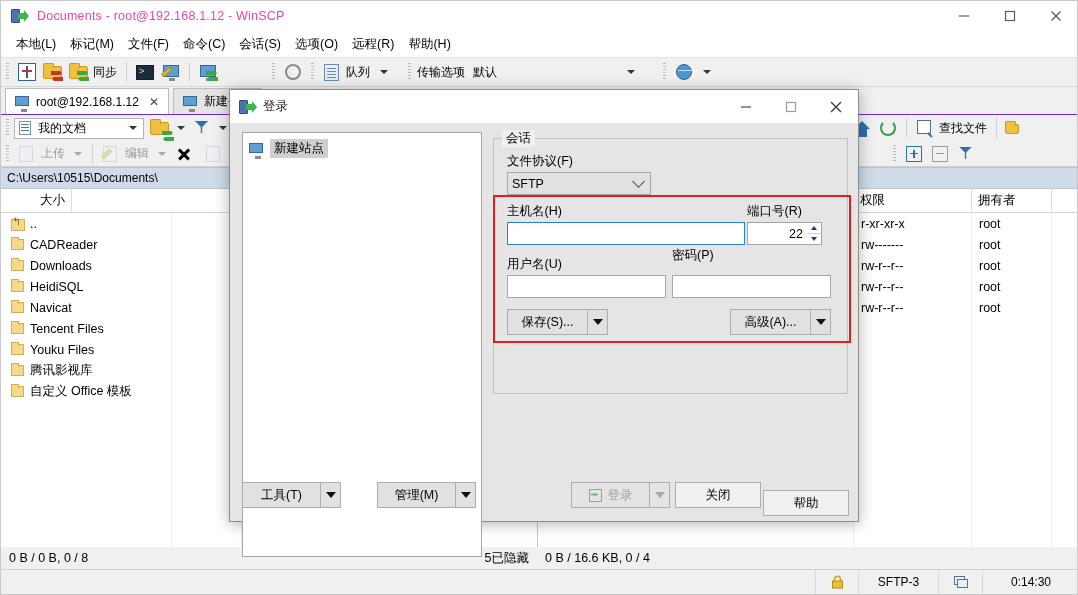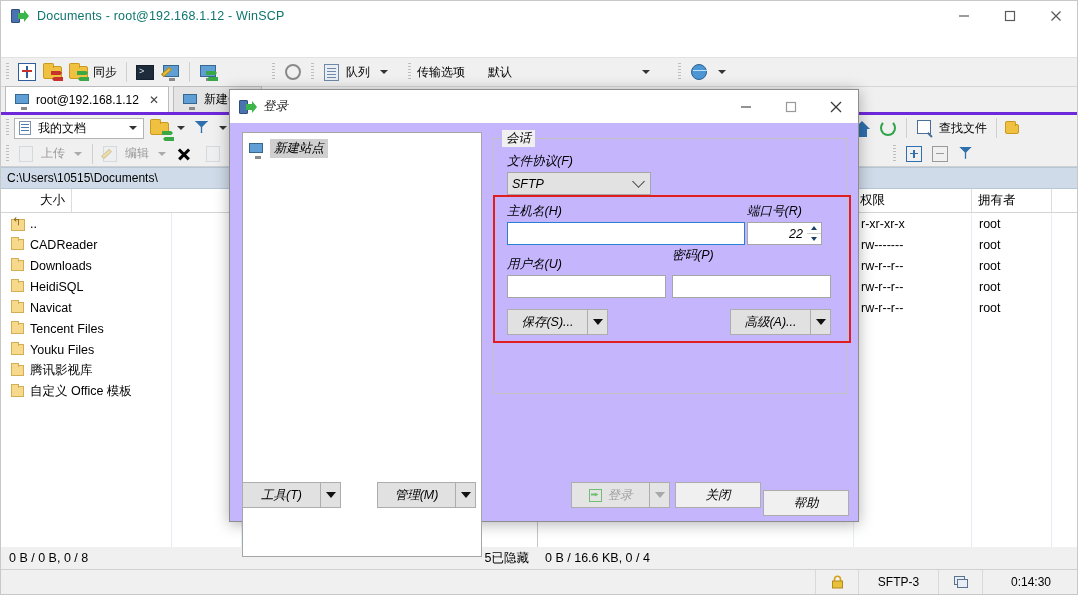--- a/index.html
+++ b/index.html
@@ -33,21 +33,21 @@
   .winscp-glyph { position:relative; width:18px; height:18px; display:block; }
   .winscp-glyph .lock {
     position:absolute; left:0; top:2px; width:9px; height:14px;
     background:#4a73b0; border:1px solid #2f4f7a; border-radius:1px;
   }
   .winscp-glyph .arrow {
     position:absolute; left:7px; top:3px; width:11px; height:12px;
     background:#3cb54a; clip-path: polygon(0 25%, 55% 25%, 55% 0, 100% 50%, 55% 100%, 55% 75%, 0 75%);
   }
   .title-text {
-    font-size:12.5px; color:#0f766e; letter-spacing:.2px;
+    font-size:12.5px; color:#ec4899; letter-spacing:.2px;
   }
   .win-buttons { position:absolute; right:0; top:0; height:30px; display:flex; }
   .win-btn {
     width:46px; height:30px; display:flex; align-items:center; justify-content:center;
     color:#5a5a5a;
   }
   .win-btn svg { display:block; }
 
   
   .menubar {
@@ -123,21 +123,21 @@
              clip-path:polygon(0 0,100% 0,55% 50%,55% 100%,45% 100%,45% 50%);background:#2f6fae;}
   .ic-upload{position:absolute;left:3px;top:3px;width:14px;height:16px;background:#eceff3;border:1px solid #a9b4c2;}
   .ic-x{position:absolute;inset:4px;}
   .ic-x:before,.ic-x:after{content:"";position:absolute;left:0;top:6px;width:14px;height:2.6px;background:#000;}
   .ic-x:before{transform:rotate(45deg);} .ic-x:after{transform:rotate(-45deg);}
   .disabled { opacity:.38; }
 
   
   .tabbar {
     position:absolute; left:0; top:86px; width:1078px; height:28px;
-    background:#f0f0f0; border-bottom:3px solid #6d28d9; display:flex; align-items:flex-end;
+    background:#f0f0f0; border-bottom:1px solid #6d28d9; display:flex; align-items:flex-end;
   }
   .tab {
     height:26px; display:flex; align-items:center; gap:6px; padding:0 9px;
     border:1px solid #bcbcbc; border-bottom:none; background:#e4e4e4; margin-left:4px;
     font-size:12px; white-space:nowrap;
   }
   .tab.active { background:#ffffff; }
   .tab-icon { width:15px; height:13px; position:relative; flex:none; }
   .tab-close { margin-left:4px; color:#444; font-size:12px; }
 
@@ -193,23 +193,22 @@
                 border-right:1px solid #d9d9d9; }
   .statusrow-top {
     position:absolute; left:0; width:1078px; height:22px; bottom:25px;
     background:#f0f0f0; display:flex; align-items:center; font-size:12.5px;
   }
   .srt-cell { height:22px; display:flex; align-items:center; padding:0 8px; }
 
   
   .dialog {
     position:absolute; left:228px; top:88px; width:630px; height:433px;
-    background:#c4b5fd; border:1px solid #8d8d8d;
+    background:#e5e5e5; border:1px solid #8d8d8d;
     box-shadow:0 2px 14px rgba(0,0,0,.30);
-    font-style:italic;
   }
   .dlg-title { height:33px; background:#ffffff; display:flex; align-items:center; }
   .dlg-title .ic { width:17px; height:17px; margin-left:9px; margin-right:7px; position:relative; flex:none; }
   .dlg-title .tt { font-size:12.5px; color:#1a1a1a; }
   .dlg-wins { margin-left:auto; display:flex; }
   .dlg-win { width:45px; height:33px; display:flex; align-items:center; justify-content:center; color:#4a4a4a; }
 
   .sitelist {
     position:absolute; left:12px; top:42px; width:240px; height:425px;
     background:#fff; border:1px solid #a6a6a6;
@@ -291,20 +290,30 @@
       </div>
       <div class="win-btn">
         <svg width="12" height="12">
             <line x1="1.5" y1="1.5" x2="10.5" y2="10.5" stroke="#5a5a5a" stroke-width="1.2"></line>
             <line x1="10.5" y1="1.5" x2="1.5" y2="10.5" stroke="#5a5a5a" stroke-width="1.2"></line>
           </svg>
       </div>
     </div>
   </div>
 
+  <div class="menubar">
+    <div class="menu-item">本地(L)</div>
+    <div class="menu-item">标记(M)</div>
+    <div class="menu-item">文件(F)</div>
+    <div class="menu-item">命令(C)</div>
+    <div class="menu-item">会话(S)</div>
+    <div class="menu-item">选项(O)</div>
+    <div class="menu-item">远程(R)</div>
+    <div class="menu-item">帮助(H)</div>
+  </div>
 
   <div class="toolbar">
     <div class="grip"></div>
     <div class="tbi">
         <span class="ic-sync1"></span>
       </div>
     <div class="tbi">
       <span class="ic-folder"></span>
         <span class="ic-green-arrows ic-red-arrows"></span>
     </div>
@@ -332,21 +341,21 @@
         <span class="ic-gear"></span>
       </div>
     <div class="grip"></div>
     <div class="tbi">
         <span class="ic-queue"></span>
       </div>
     <div class="tb-label">队列</div>
     <div class="caret"></div>
     <div class="grip" style="margin-left:14px"></div>
     <div class="tb-label">传输选项</div>
-    <div class="tb-label" style="margin-left:19px">默认</div>
+    <div class="tb-label" style="margin-left:4px">默认</div>
     <div class="caret" style="margin-left:126px"></div>
     <div class="grip" style="margin-left:22px"></div>
     <div class="tbi">
         <span class="ic-globe"></span>
       </div>
     <div class="caret"></div>
   </div>
 
   <div class="tabbar">
     <div class="tab active">

